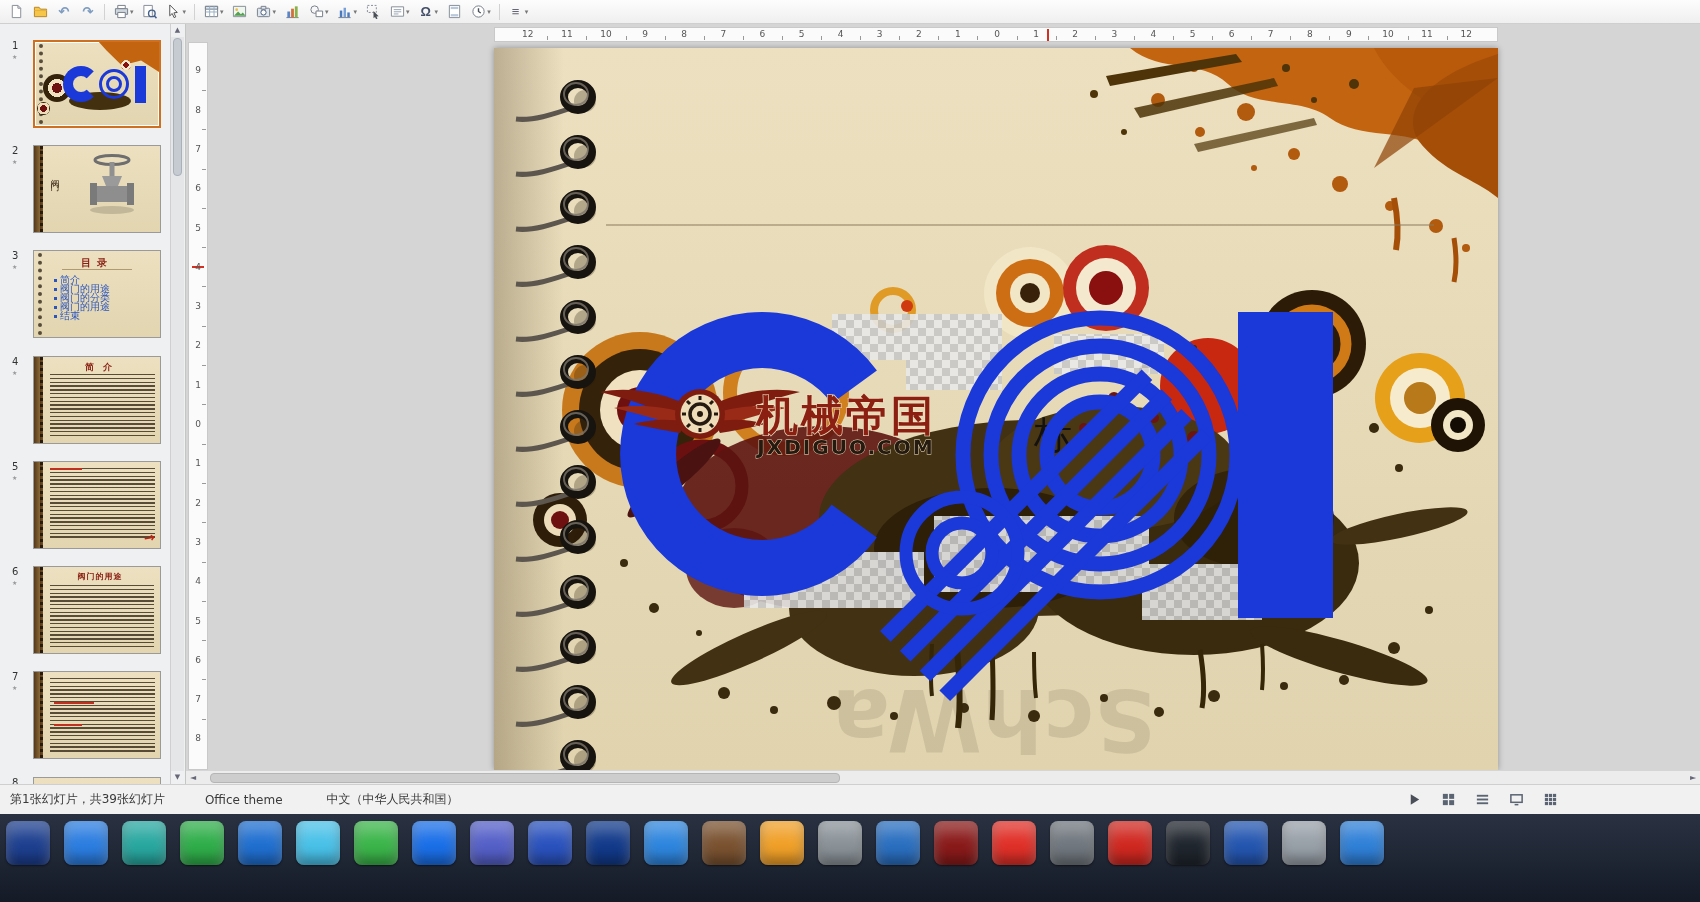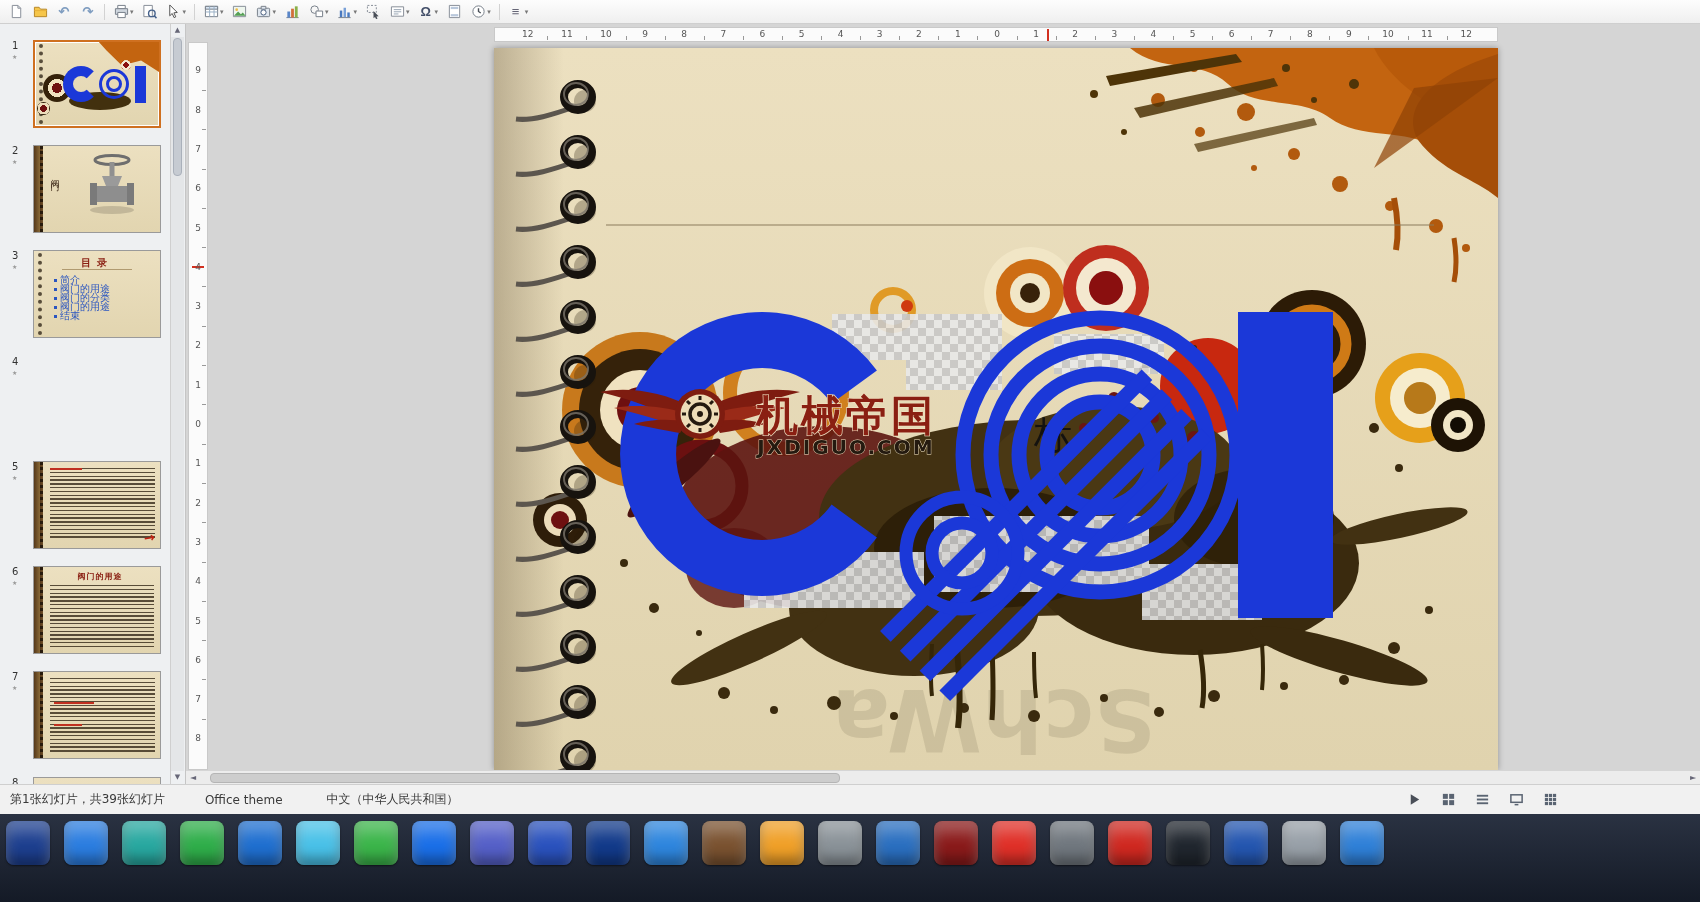--- a/index.html
+++ b/index.html
@@ -314,20 +314,25 @@
           <div class="t3-item">阀门的分类</div>
           <div class="t3-item">阀门的用途</div>
           <div class="t3-item">结束</div>
         </div>
       </div>
     </div>
 
     <div class="thumb-row" style="top:332px">
       <span class="thumb-num">4</span>
       <span class="thumb-star">★</span>
+      <div class="thumb">
+        <div class="t-spine"></div>
+        <div class="t-title t4-title">简 介</div>
+        <div class="t-stripes" style="left:16px;right:5px;top:17px;bottom:5px;"></div>
+      </div>
     </div>
 
     <div class="thumb-row" style="top:437px">
       <span class="thumb-num">5</span>
       <span class="thumb-star">★</span>
       <div class="thumb">
         <div class="t-spine"></div>
         <div class="t-stripes" style="left:16px;right:5px;top:6px;bottom:8px;"></div>
         <div class="t-red" style="left:16px;top:6px;width:32px;"></div>
         <span class="t5-arrow">→</span>

